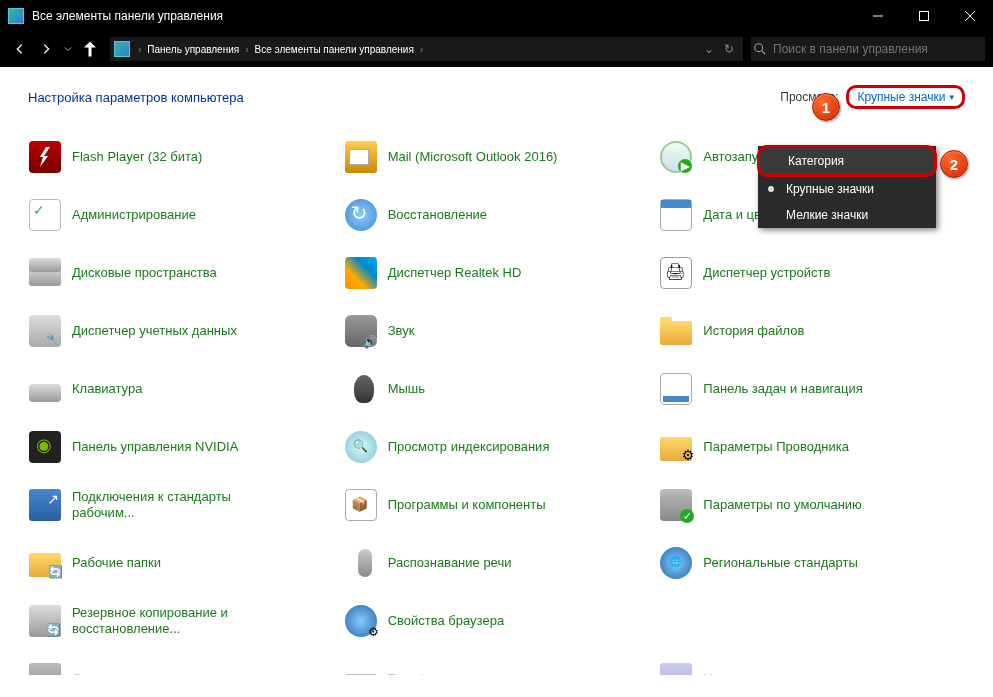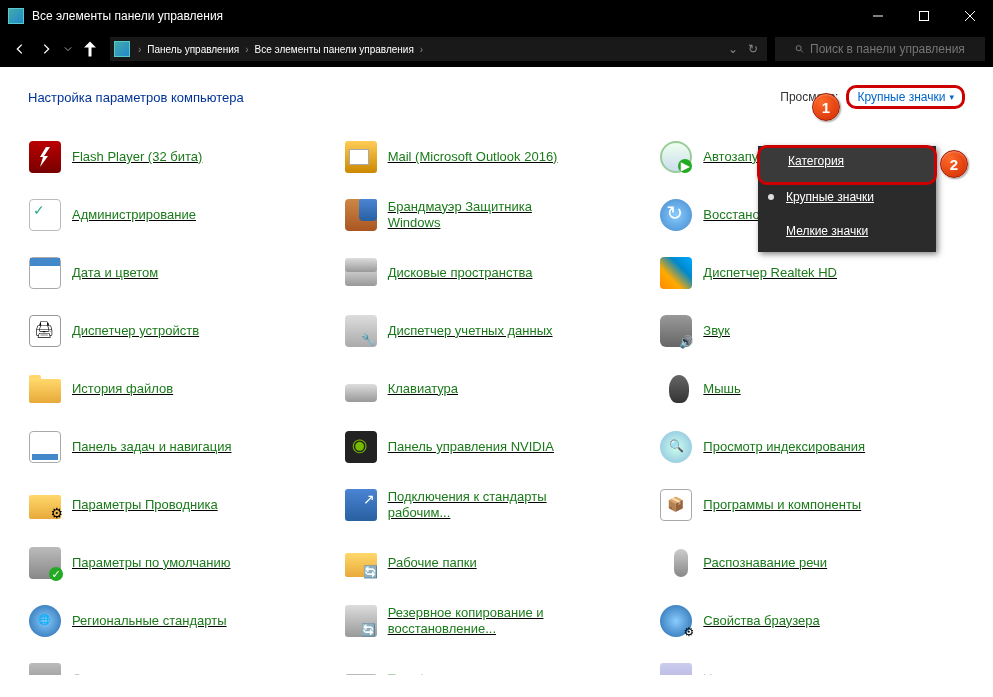--- a/index.html
+++ b/index.html
@@ -17,43 +17,43 @@
 .nav-arrow svg { width: 14px; height: 14px; }
 .nav-chevron { width: 16px; height: 24px; display: flex; align-items: center; justify-content: center; color: #aaa; }
 .nav-up { width: 24px; height: 24px; display: flex; align-items: center; justify-content: center; color: #fff; }
 .addr-bar { flex: 1; height: 24px; background: #191919; display: flex; align-items: center; margin: 0 6px; padding: 0 4px; color: #fff; }
 .addr-icon { width: 16px; height: 16px; background: linear-gradient(135deg,#4aa,#28c); margin-right: 6px; border: 1px solid #5cc; }
 .addr-crumb { padding: 0 4px; font-size: 10px; }
 .addr-sep { color: #888; padding: 0 2px; font-size: 10px; }
 .addr-spacer { flex: 1; }
 .addr-drop { width: 20px; color: #888; text-align: center; }
 
-.search-box { width: 210px; height: 24px; background: #191919; display: flex; align-items: center; padding: 0 20px; }
+.search-box { width: 234px; height: 24px; background: #191919; display: flex; align-items: center; padding: 0 2px; }
 .search-icon { width: 14px; height: 14px; margin-right: 6px; }
 .search-input { flex: 1; background: transparent; border: none; color: #999; font-size: 12px; outline: none; }
 
 .content { padding: 18px 28px; position: relative; }
 .content-header { display: flex; align-items: center; margin-bottom: 28px; }
 .content-title { color: #003399; font-size: 13px; flex: 1; }
 .viewby { font-size: 12px; color: #333; margin-right: 4px; }
 
 .viewby-btn { border: 3px solid #c00; border-radius: 10px; padding: 2px 8px; color: #0066cc; font-size: 12px; cursor: pointer; display: flex; align-items: center; gap: 4px; margin-left: 4px; }
 .viewby-btn:after { content: "▾"; color: #0066cc; font-size: 9px; }
 
 .marker { position: absolute; width: 28px; height: 28px; border-radius: 50%; background: radial-gradient(circle at 35% 30%, #ff6a2a, #d02800); color: #fff; font-weight: bold; font-size: 15px; display: flex; align-items: center; justify-content: center; border: 1px solid #a01800; box-shadow: 1px 1px 2px rgba(0,0,0,.4), inset 0 1px 2px rgba(255,255,255,.4); z-index: 20; }
 .marker-1 { top: 93px; left: 812px; }
 .marker-2 { top: 150px; left: 940px; }
 
 .dropdown { position: absolute; top: 146px; left: 758px; width: 178px; background: #2b2b2b; color: #fff; font-size: 12px; z-index: 15; box-shadow: 2px 2px 6px rgba(0,0,0,.5); }
-.dropdown-item { padding: 6px 10px 14px 28px; position: relative; text-decoration: underline; }
+.dropdown-item { padding: 6px 10px 6px 28px; position: relative; }
 .dropdown-item.selected { border: 3px solid #c00; border-radius: 10px; margin: -1px; background: #3a3a3a; }
 .dropdown-item .bullet { position: absolute; left: 10px; top: 10px; width: 6px; height: 6px; border-radius: 50%; background: #ddd; }
 
 .grid { display: grid; grid-template-columns: repeat(3, 1fr); column-gap: 10px; row-gap: 18px; }
-.item { display: flex; align-items: center; gap: 10px; cursor: pointer; min-height: 40px; text-decoration: underline; }
+.item { display: flex; align-items: center; gap: 10px; cursor: pointer; min-height: 40px; }
 .item-icon { width: 34px; height: 34px; flex-shrink: 0; display: flex; align-items: center; justify-content: center; }
 .item-label { color: #1a7a1a; font-size: 13px; line-height: 1.25; max-width: 200px; }
 
 .ic { width: 32px; height: 32px; border-radius: 4px; position: relative; }
 .ic-flash { background: linear-gradient(#b00,#700); }
 .ic-flash:after { content: ""; position: absolute; left: 11px; top: 6px; width: 10px; height: 20px; background: #fff; clip-path: polygon(60% 0, 100% 0, 40% 45%, 80% 45%, 0 100%, 30% 50%, 0 50%); }
 .ic-mail { background: linear-gradient(#ffcc55,#cc8800); border-radius: 3px; }
 .ic-mail:after { content:""; position:absolute; left:4px; top:8px; width:18px; height:14px; background:#fff; border:1px solid #aaa; }
 .ic-auto { background: linear-gradient(#efe,#cde); border-radius: 50%; border: 2px solid #9c9; }
 .ic-auto:after { content:"▶"; position:absolute; right:-2px; bottom:-2px; font-size:12px; color:#fff; background:#2a2; border-radius:50%; width:14px; height:14px; line-height:14px; text-align:center; }
@@ -203,26 +203,20 @@
         <div class="item-label">Автозапуск</div>
       </div>
       <div class="item">
         <div class="item-icon">
           <div class="ic ic-admin"></div>
         </div>
         <div class="item-label">Администрирование</div>
       </div>
       <div class="item">
         <div class="item-icon">
-          <div class="ic ic-firewall"></div>
-        </div>
-        <div class="item-label">Брандмауэр Защитника Windows</div>
-      </div>
-      <div class="item">
-        <div class="item-icon">
           <div class="ic ic-restore"></div>
         </div>
         <div class="item-label">Восстановление</div>
       </div>
       <div class="item">
         <div class="item-icon">
           <div class="ic ic-date"></div>
         </div>
         <div class="item-label">Дата и цветом</div>
       </div>

